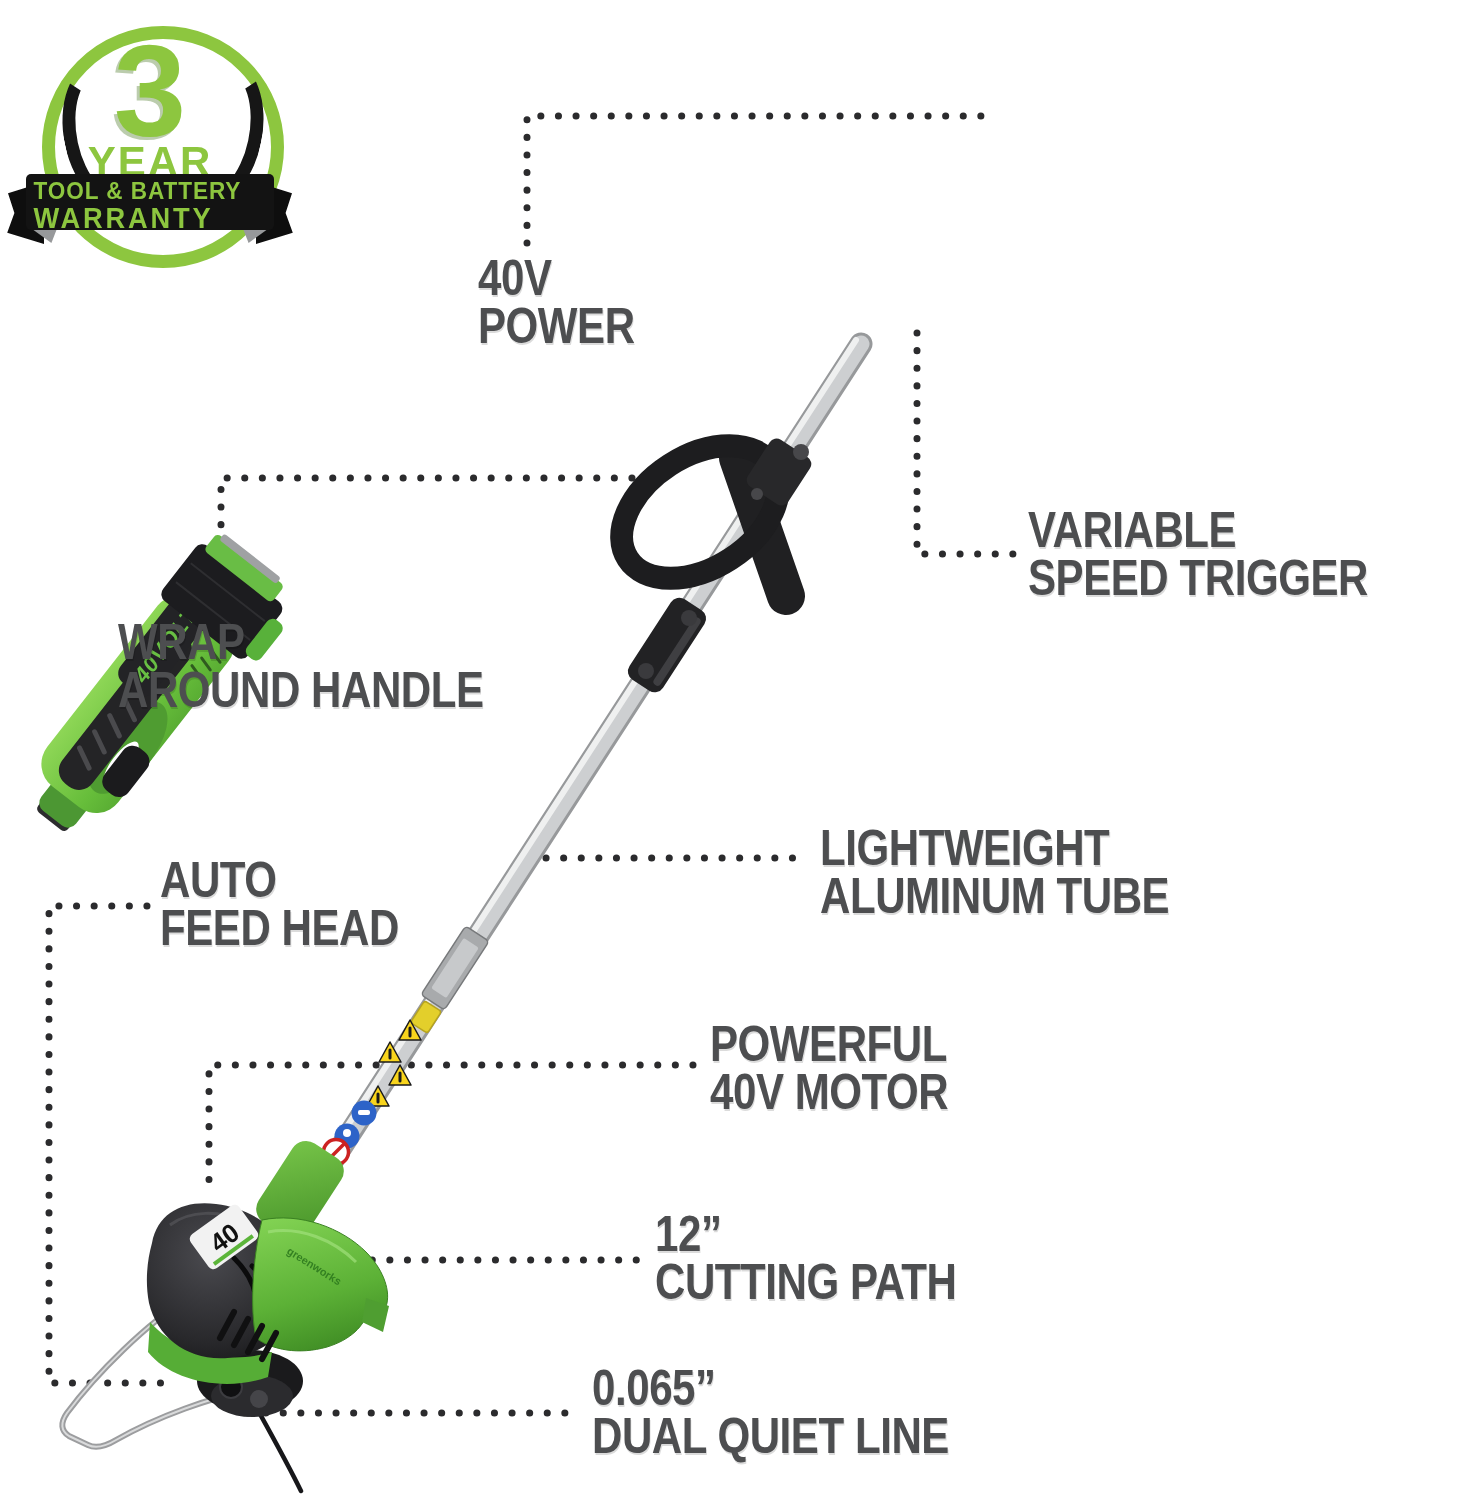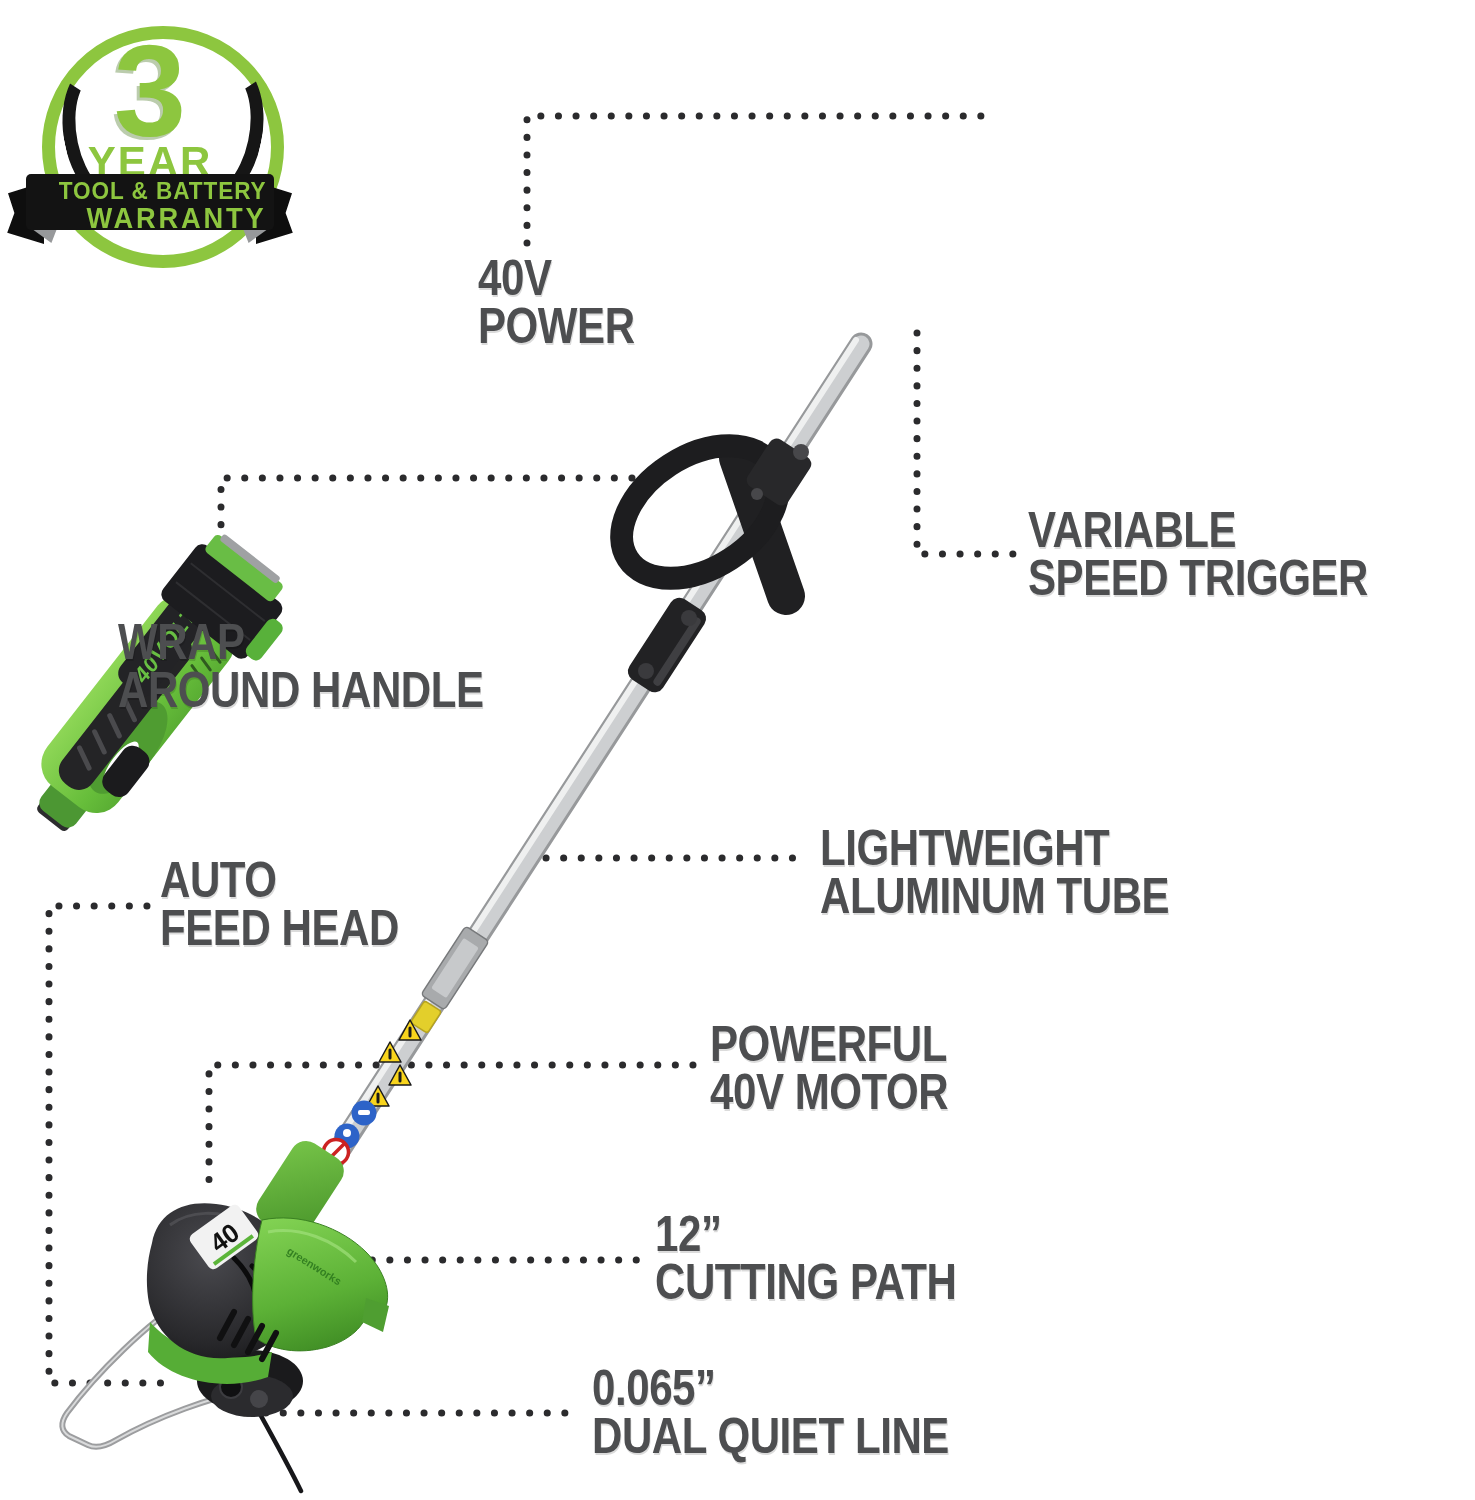--- a/index.html
+++ b/index.html
@@ -34,21 +34,21 @@
   #badge .year{position:absolute;left:44px;top:126px;width:200px;text-align:center;
     font-weight:bold;font-size:42px;color:#8dc63f;letter-spacing:2px;}
   #badge .tail{position:absolute;top:170px;width:40px;height:62px;background:#0e0e0e;}
   #badge .tail-l{left:-2px;clip-path:polygon(100% 0,10% 18%,26% 50%,8% 82%,100% 100%);}
   #badge .tail-r{left:250px;transform:scaleX(-1);
     clip-path:polygon(100% 0,10% 18%,26% 50%,8% 82%,100% 100%);}
   #badge .fold{position:absolute;top:214px;width:30px;height:17px;background:#97999b;}
   #badge .fold-l{left:22px;clip-path:polygon(0 0,100% 0,78% 100%);}
   #badge .fold-r{left:236px;clip-path:polygon(0 0,100% 0,22% 100%);}
   #badge .band{position:absolute;left:20px;top:162px;width:248px;height:56px;
-    background:#131313;border-radius:5px;text-align:right;}
+    background:#131313;border-radius:5px;text-align:left;}
   #badge .band .l1{font-weight:bold;font-size:24px;line-height:26px;margin-top:4px;
     color:#8dc63f;letter-spacing:1px;transform:scaleX(0.94);}
   #badge .band .l2{font-weight:bold;font-size:29px;line-height:28px;
     color:#8dc63f;letter-spacing:3px;transform:scaleX(0.94);}
 
   svg{position:absolute;left:0;top:0;}
   svg text{font-family:"Liberation Sans",sans-serif;}
 </style>
 </head>
 <body>

